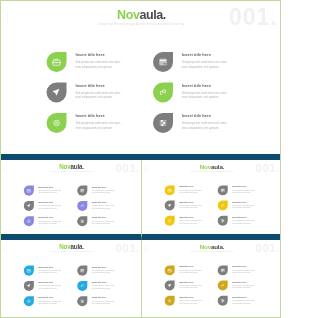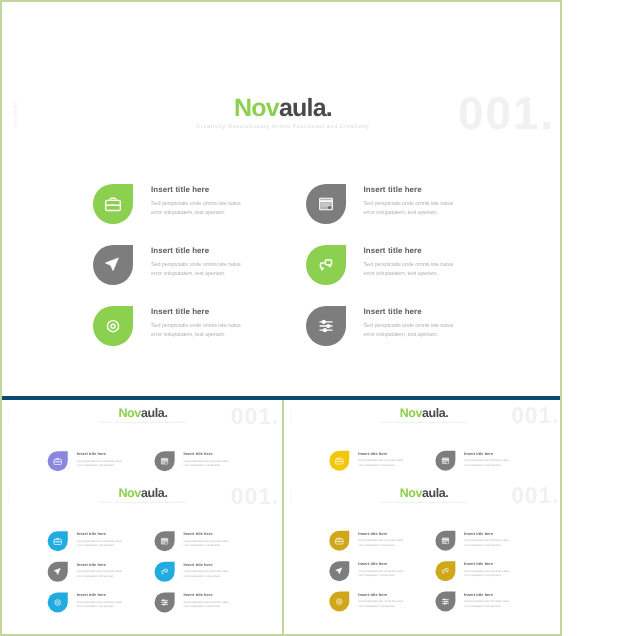--- a/index.html
+++ b/index.html
@@ -4,21 +4,21 @@
 <style>
   html,body{margin:0;padding:0;background:#fff;}
   body{width:281px;height:318px;overflow:hidden;
        font-family:"Liberation Sans",sans-serif;}
 
   #sheet{position:relative;width:281px;height:318px;background:#fff;
          box-sizing:border-box;border:1px solid #c3d69e;overflow:hidden;}
 
   .cell{position:absolute;overflow:hidden;box-sizing:border-box;}
   .cell.b-r{border-right:1px solid #c3d69e;}
-  .cell.b-b{border-bottom:2px solid #0c4a6e;margin-top:40px;}
+  .cell.b-b{border-bottom:6px solid #0c4a6e;}
   .scaler{position:absolute;left:0;top:0;width:562px;height:316px;transform-origin:0 0;}
 
   
   .slide{position:absolute;left:0;top:0;width:562px;height:316px;background:#fff;}
 
   .side-text{position:absolute;left:16px;top:20px;
              transform:rotate(90deg);transform-origin:0 0;
              font-size:4.6px;letter-spacing:0px;color:#eaeaf0;white-space:nowrap;}
 
   .header{position:absolute;left:0;right:0;top:0;text-align:center;}

